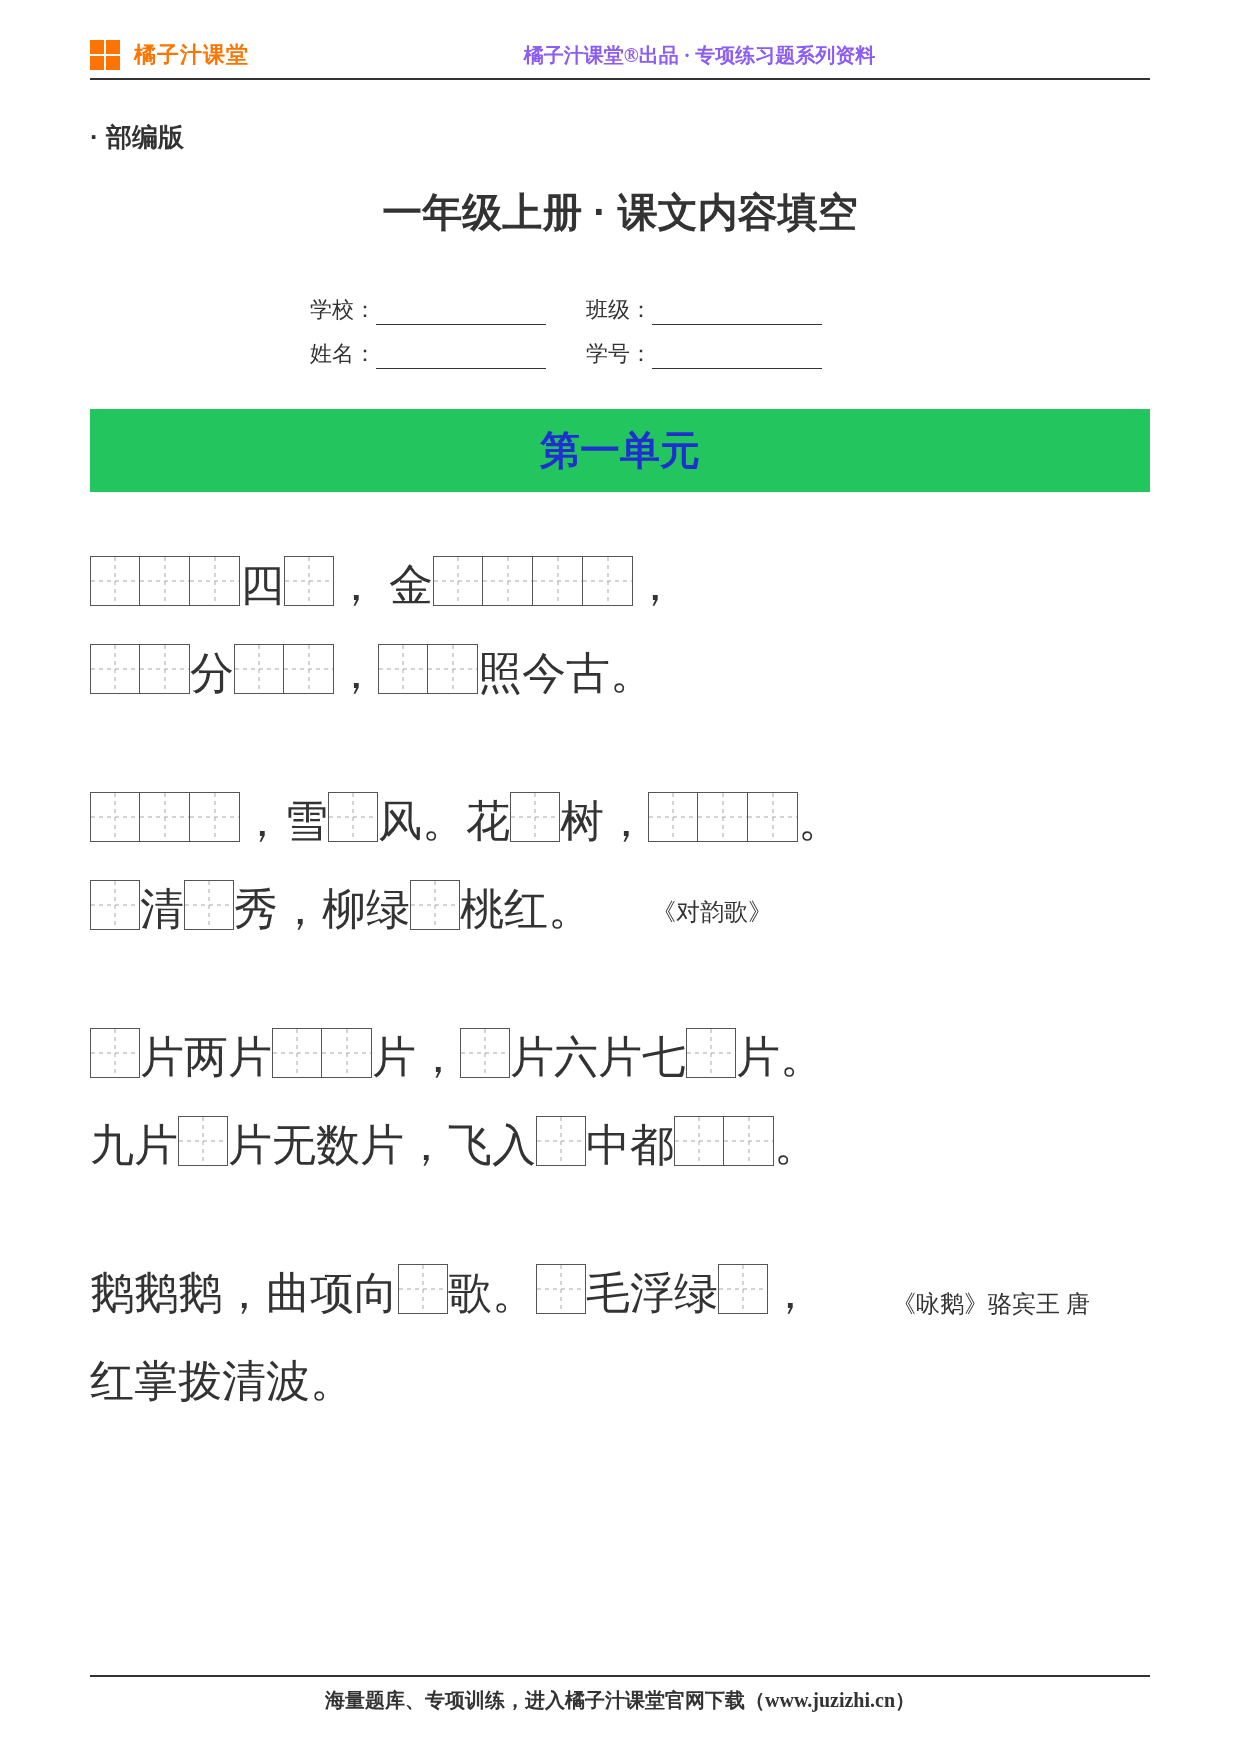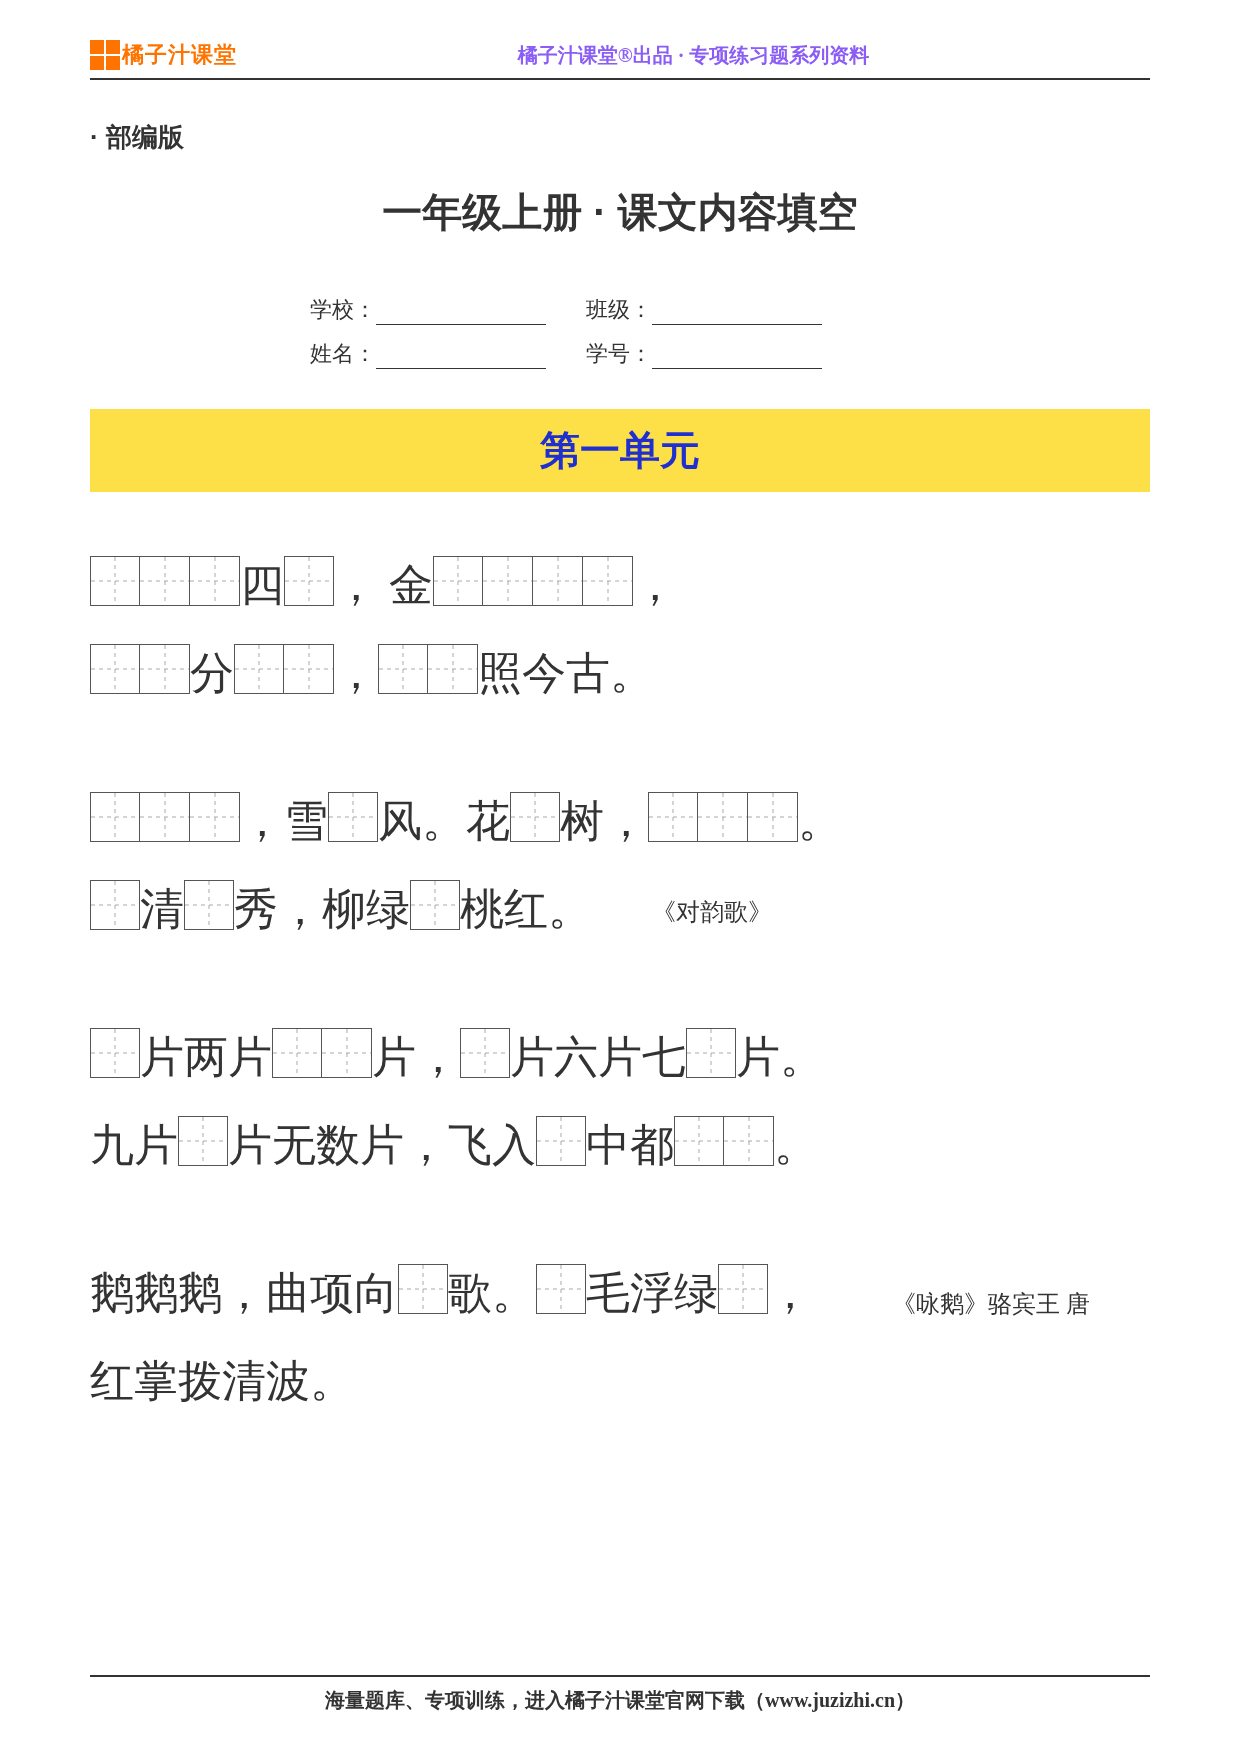--- a/index.html
+++ b/index.html
@@ -18,21 +18,21 @@
   }
   .top-bar {
     display: flex;
     align-items: center;
     padding-bottom: 8px;
     border-bottom: 2px solid #333;
   }
   .logo {
     display: flex;
     align-items: center;
-    gap: 2px;
+    gap: 14px;
   }
   .logo-mark {
     display: grid;
     grid-template-columns: 14px 14px;
     grid-template-rows: 14px 14px;
     gap: 2px;
   }
   .logo-sq {
     background: #ff7400;
   }
@@ -81,21 +81,21 @@
     text-align: center;
   }
   .info-line {
     display: inline-block;
     width: 170px;
     border-bottom: 1.5px solid #333;
     height: 20px;
   }
   .unit-banner {
     margin-top: 40px;
-    background: #fde047;
+    background: #22c55e;
     text-align: center;
     padding: 14px 0;
     font-family: "KaiTi", "楷体", serif;
     font-size: 40px;
     font-weight: 700;
     color: #2030d0;
   }
   .content {
     margin-top: 50px;
     font-family: "KaiTi", "楷体", serif;

